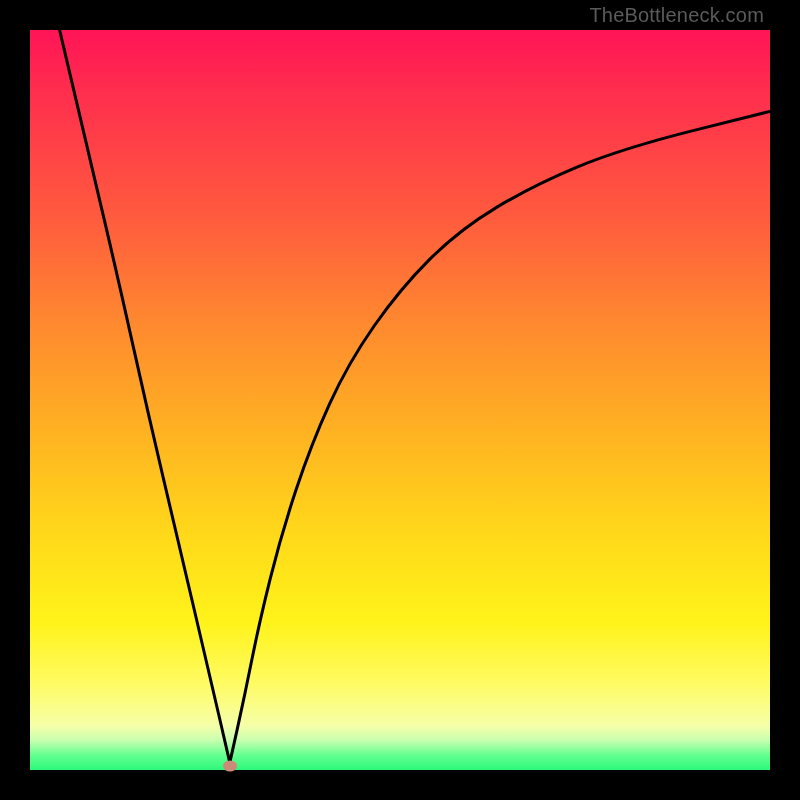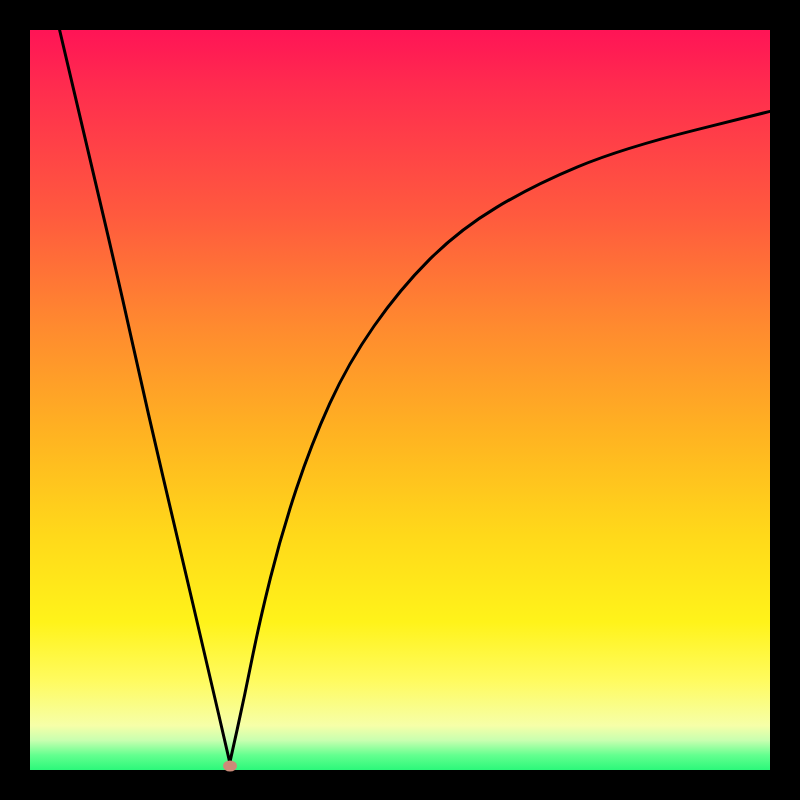--- a/index.html
+++ b/index.html
@@ -64,20 +64,21 @@
     height: 11px;
     border-radius: 50%;
     background: #cc8a78;
     transform: translate(-50%, -50%);
   }
 </style>
 </head>
 <body>
 
 <div class="frame">
+  <div class="watermark">TheBottleneck.com</div>
 
   <div class="plot">
     <svg class="curve" viewBox="0 0 740 740" preserveAspectRatio="none">
       <path d="M 29.6 0 Q 29.6 0 44.400000000000006 62.900000000000034 Q 59.2 125.80000000000007 74 188.70000000000002 Q 88.8 251.59999999999997 103.6 318.2 Q 118.4 384.8 133.2 447.70000000000005 Q 148 510.6 162.8 573.5 Q 177.6 636.4 188.7 684.5 Q 199.8 732.6 199.8 732.6 Q 199.8 732.6 207.2 699.3 Q 214.6 666 222 629 Q 229.4 592 240.5 547.6 Q 251.60000000000002 503.2 266.4 458.79999999999995 Q 281.2 414.4 299.7 373.69999999999993 Q 318.2 332.99999999999994 344.1 296 Q 370 259 399.6 229.40000000000003 Q 429.2 199.80000000000007 466.20000000000005 177.60000000000002 Q 503.20000000000005 155.39999999999998 547.6 136.89999999999998 Q 592 118.39999999999998 666 99.89999999999998 T 740 81.39999999999998" id="curvePath" fill="none" stroke="#000" stroke-width="3" stroke-linecap="round"></path>
     </svg>
     <div class="marker" id="minMarker" style="left: 199.8px; top: 736.3px;"></div>
   </div>
 </div>
 
 </body></html>

